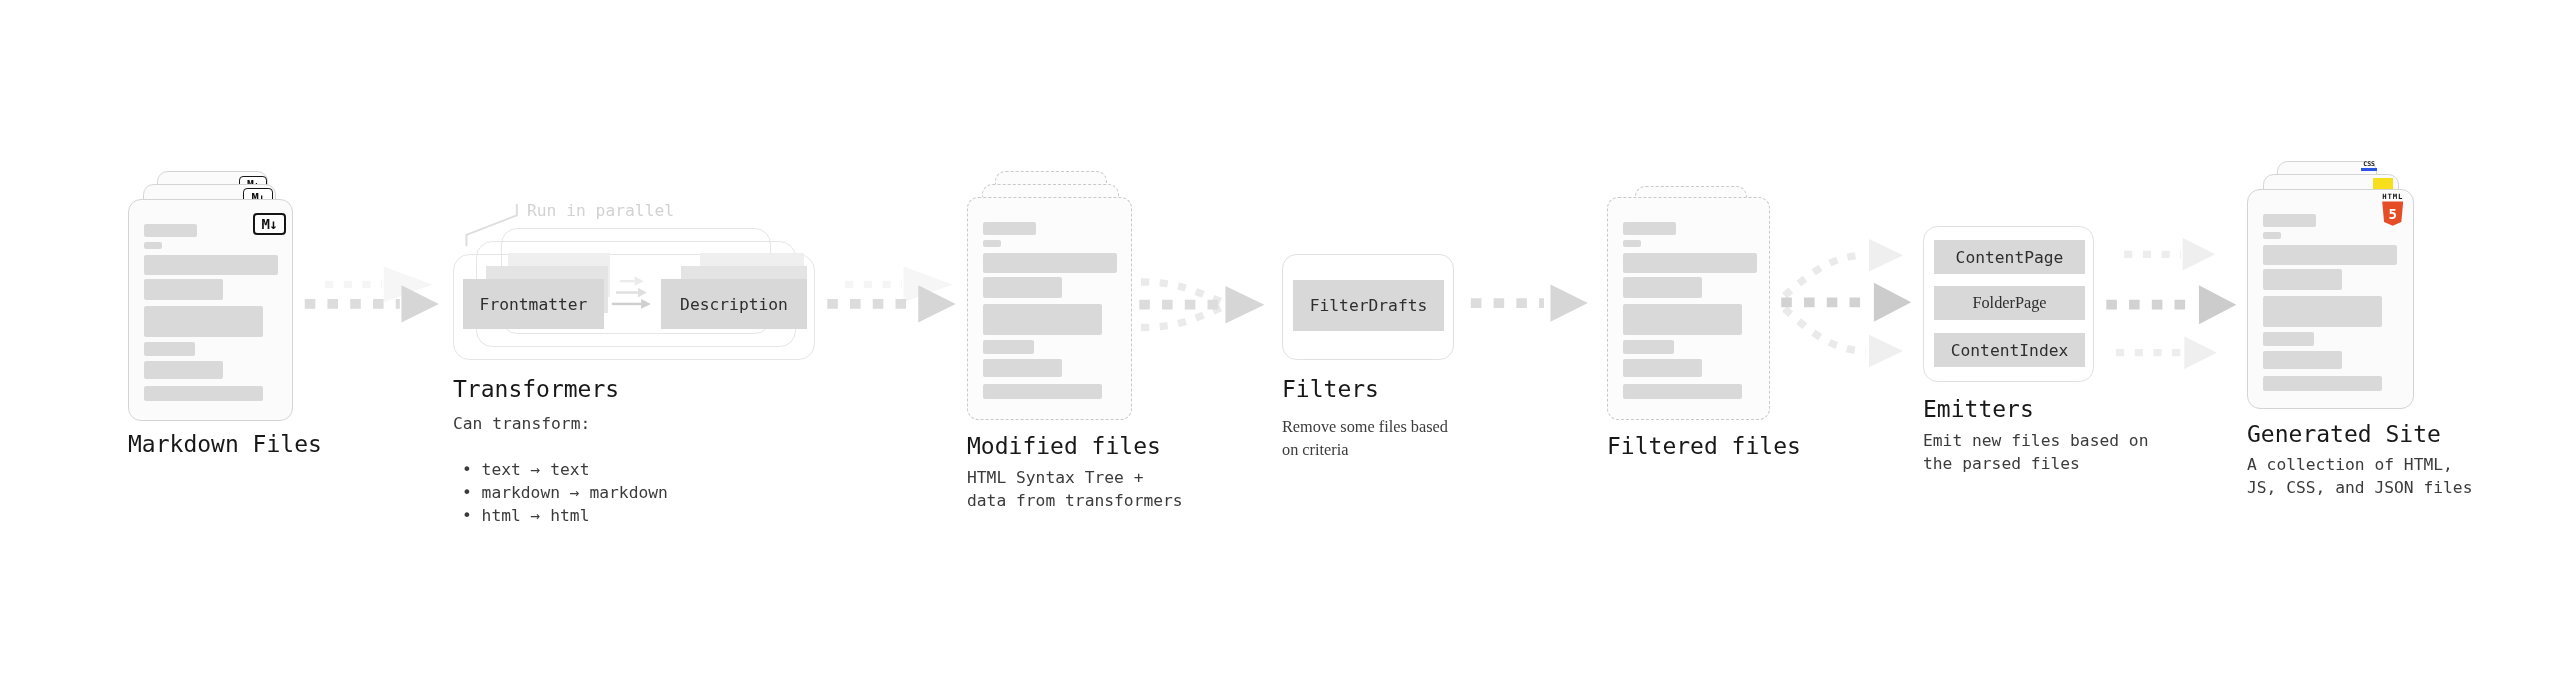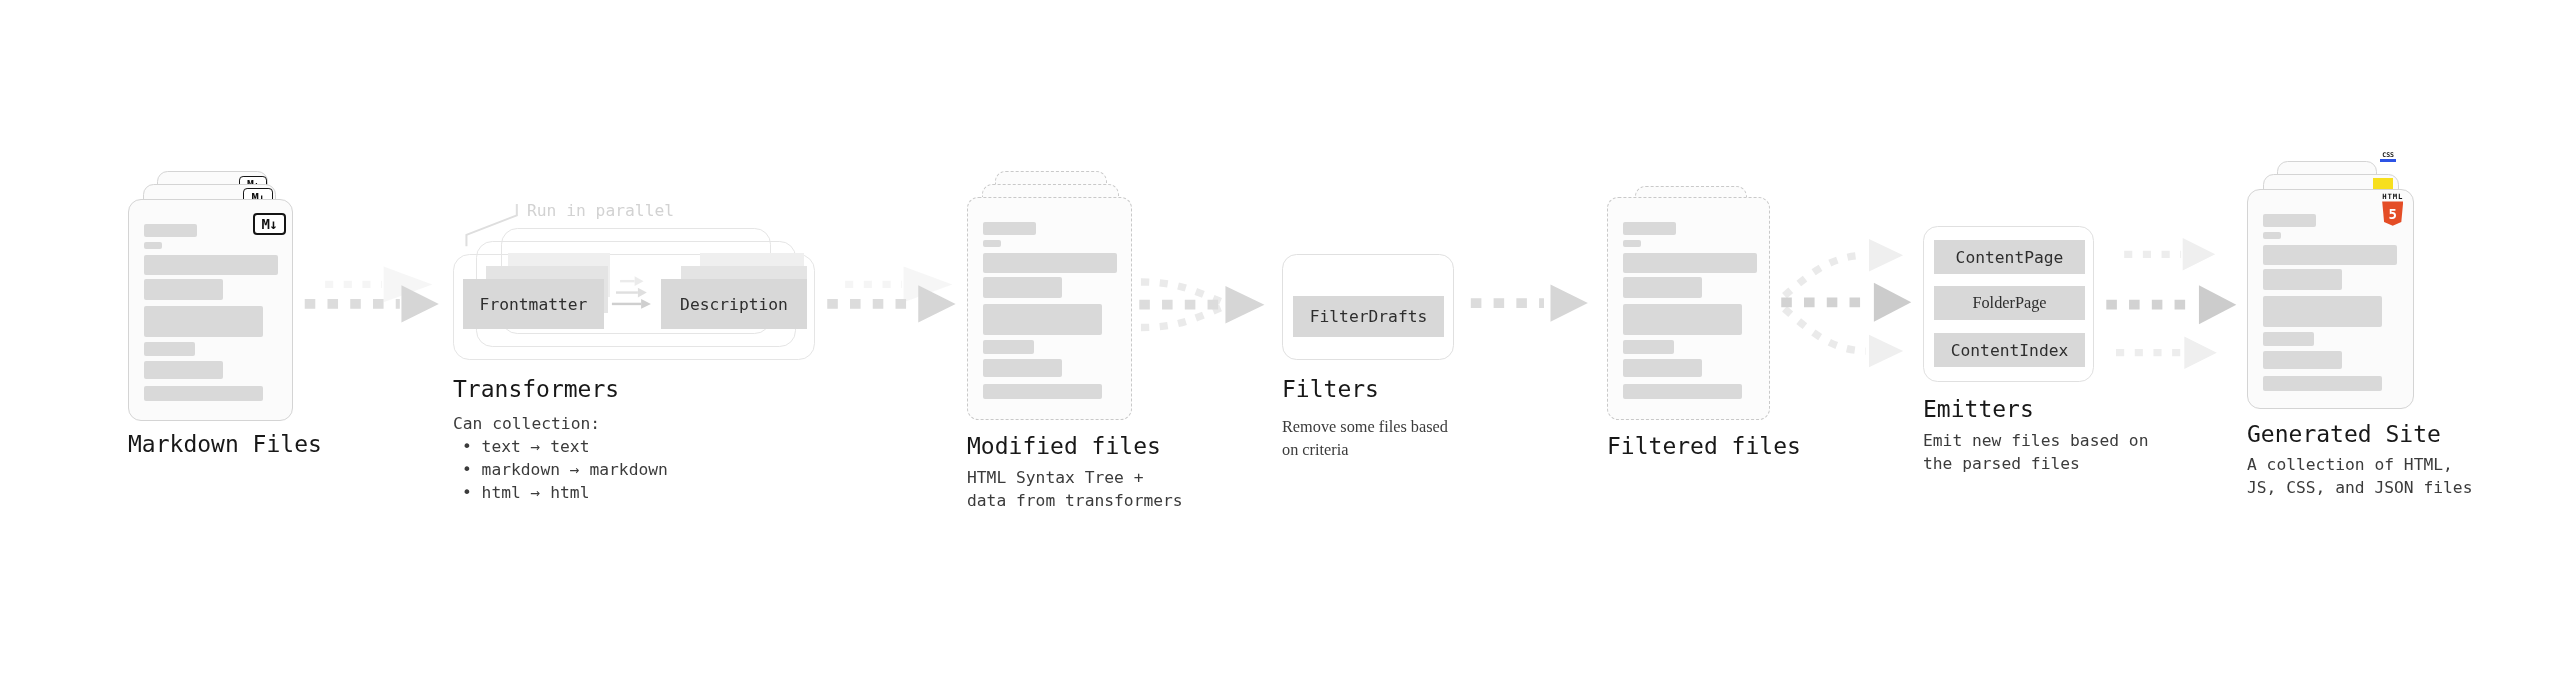--- a/index.html
+++ b/index.html
@@ -168,22 +168,22 @@
     <div class="pill g2" style="left:486px;top:266px;width:122px;height:47px;"></div>
     <div class="pill" style="left:463px;top:279px;width:141px;height:50px;">Frontmatter</div>
 
     <div class="pill g3" style="left:700px;top:253px;width:104px;height:44px;"></div>
     <div class="pill g2" style="left:681px;top:266px;width:126px;height:47px;"></div>
     <div class="pill" style="left:661px;top:279px;width:146px;height:50px;">Description</div>
 
     <div class="annotation" style="left:527px;top:201px;text-align:right;">Run in parallel</div>
 
     <div class="stage-title" style="left:453px;top:375px;">Transformers</div>
-    <div class="stage-sub" style="left:453px;top:412px;">Can collection:</div>
-    <div class="bullets" style="left:462px;top:435px;">
+    <div class="stage-sub" style="left:453px;top:412px;">Can transform:</div>
+    <div class="bullets" style="left:462px;top:458px;">
       <div class="bullet">• text → text</div>
       <div class="bullet">• markdown → markdown</div>
       <div class="bullet">• html → html</div>
     </div>
   </div>
 
   <div class="stage">
     <div class="card dashed sliver" style="left:995px;top:171px;width:112px;height:46px;"></div>
     <div class="card dashed sliver" style="left:982px;top:184px;width:137px;height:46px;"></div>
     <div class="card dashed" style="left:967px;top:197px;width:165px;height:223px;border-radius:11.4px;">
@@ -198,21 +198,21 @@
           <div class="bar"></div>
         </div>
     </div>
     <div class="stage-title" style="left:967px;top:432px;">Modified files</div>
     <div class="stage-sub" style="left:967px;top:466px;">HTML Syntax Tree +
 data from transformers</div>
   </div>
 
   <div class="stage">
     <div class="panel" style="left:1282px;top:254px;width:172px;height:106px;"></div>
-    <div class="pill" style="left:1293px;top:280px;width:151px;height:41px;margin-top:16px;">FilterDrafts</div>
+    <div class="pill" style="left:1293px;top:280px;width:151px;height:51px;">FilterDrafts</div>
     <div class="stage-title" style="left:1282px;top:375px;">Filters</div>
     <div class="stage-sub" style="left:1282px;top:415px;font-family:Liberation Serif, serif;">Remove some files based
 on criteria</div>
   </div>
 
   <div class="stage">
     <div class="card dashed sliver" style="left:1635px;top:186px;width:112px;height:46px;"></div>
     <div class="card dashed" style="left:1607px;top:197px;width:163px;height:223px;border-radius:11.4px;">
       <div class="bars">
           <div class="bar"></div>
@@ -233,21 +233,21 @@
     <div class="pill" style="left:1934px;top:240px;width:151px;height:34px;">ContentPage</div>
     <div class="pill" style="left:1934px;top:286px;width:151px;height:34px;font-family:Liberation Serif, serif;">FolderPage</div>
     <div class="pill" style="left:1934px;top:333px;width:151px;height:34px;">ContentIndex</div>
     <div class="stage-title" style="left:1923px;top:395px;">Emitters</div>
     <div class="stage-sub" style="left:1923px;top:429px;">Emit new files based on
 the parsed files</div>
   </div>
 
   <div class="stage">
     <div class="card sliver" style="left:2277px;top:161px;width:100px;height:46px;"></div>
-    <div class="badge-css" style="left:2361px;top:152px;margin-left:19px;">
+    <div class="badge-css" style="left:2361px;top:161px;">
       <span class="word">CSS</span>
       <span class="bar-u"></span>
     </div>
     <div class="card sliver" style="left:2263px;top:174px;width:136px;height:46px;"></div>
     <div class="badge-js" style="left:2373px;top:178px;"></div>
     <div class="card" style="left:2247px;top:189px;width:167px;height:220px;">
       <div class="bars">
           <div class="bar"></div>
           <div class="bar"></div>
           <div class="bar"></div>

